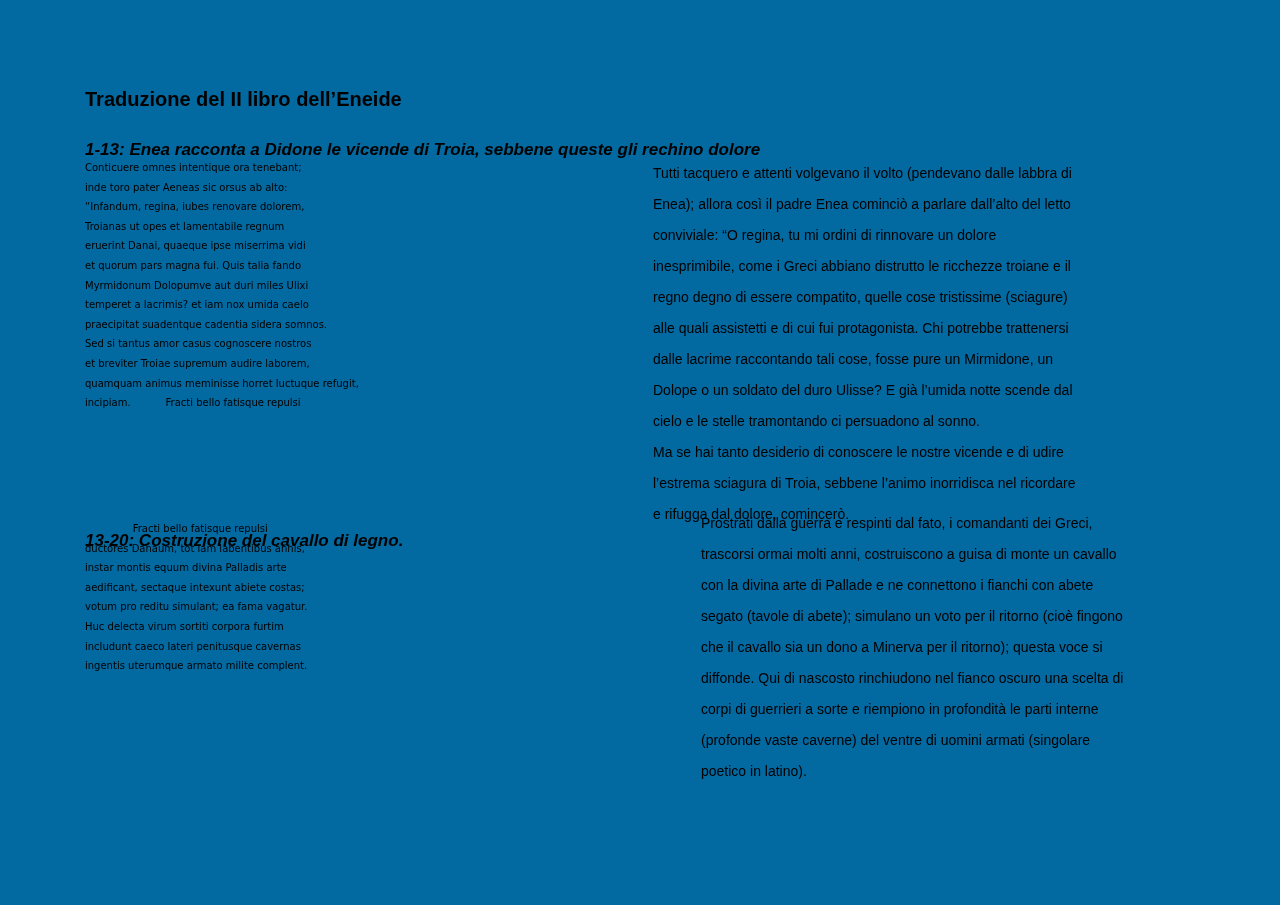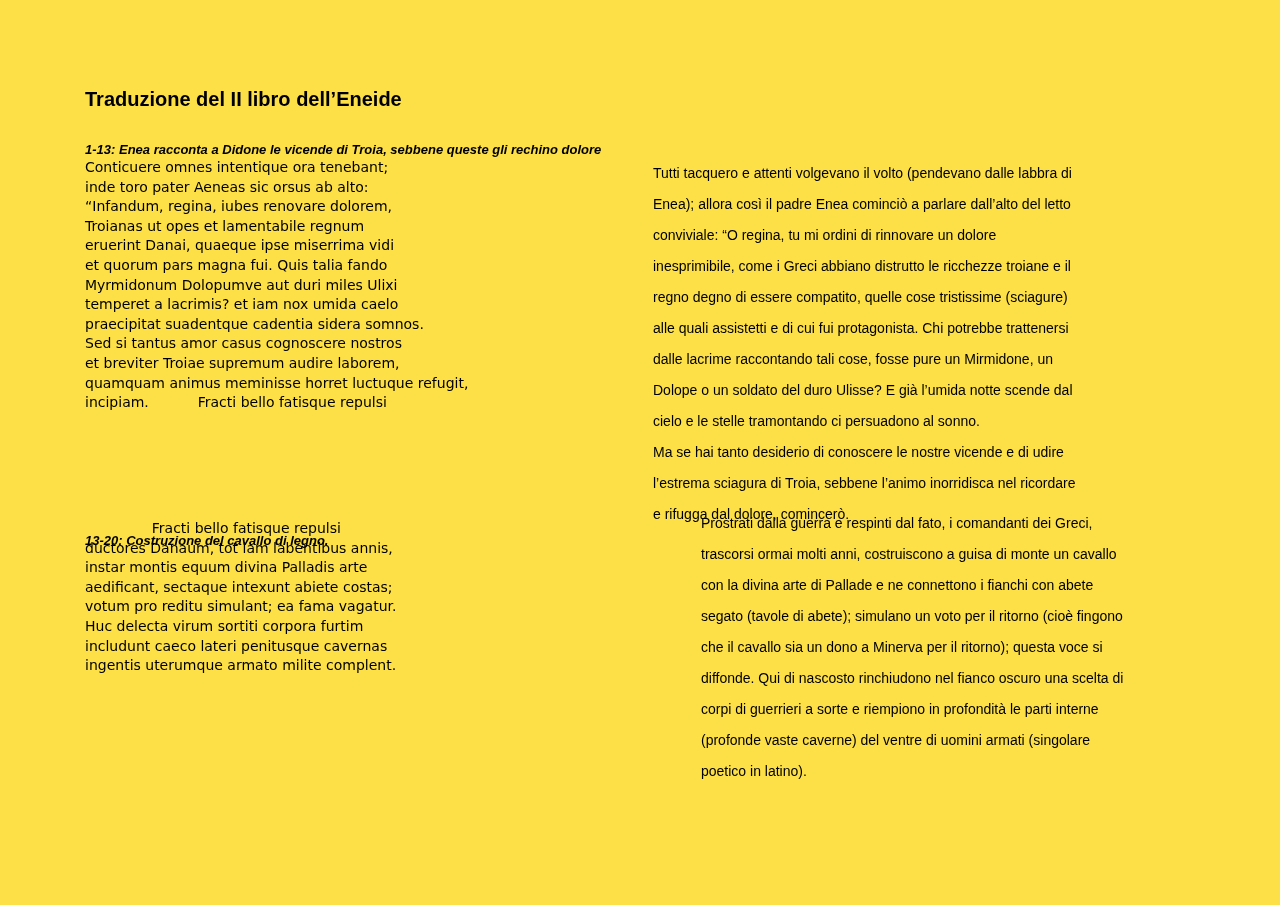--- a/index.html
+++ b/index.html
@@ -10,50 +10,50 @@
   body {
     width: 1280px;
     height: 905px;
     position: relative;
     overflow: hidden;
     color: #000000;
   }
   .page {
     position: absolute;
     inset: 0;
-    background: #fde047;
+    background: #0369a1;
   }
   .doc-title {
     position: absolute;
     left: 85px;
     top: 88px;
     margin: 0;
     font-family: "Liberation Sans", sans-serif;
     font-size: 20px;
     font-weight: 700;
     color: #000000;
     white-space: pre;
   }
   .section-heading {
     position: absolute;
     font-family: "Liberation Sans", sans-serif;
-    font-size: 13px;
+    font-size: 17px;
     font-style: italic;
     font-weight: 700;
     line-height: 22.4px;
     color: #000000;
     white-space: pre-wrap;
   }
   .heading-1 { left: 85px; top: 139px; }
   .heading-2 { left: 85px; top: 506px; margin-top: 24px; }
   .heading-3 { left: 85px; top: 750px; }
   .latin-text {
     position: absolute;
     font-family: "DejaVu Sans", sans-serif;
-    font-size: 14px;
+    font-size: 10px;
     line-height: 19.6px;
     color: #000000;
     white-space: pre-wrap;
   }
   .latin-1 { left: 85px; top: 158px; }
   .latin-2 { left: 85px; top: 519px; }
   .italian-text {
     position: absolute;
     font-family: "Liberation Sans", sans-serif;
     font-size: 14px;

